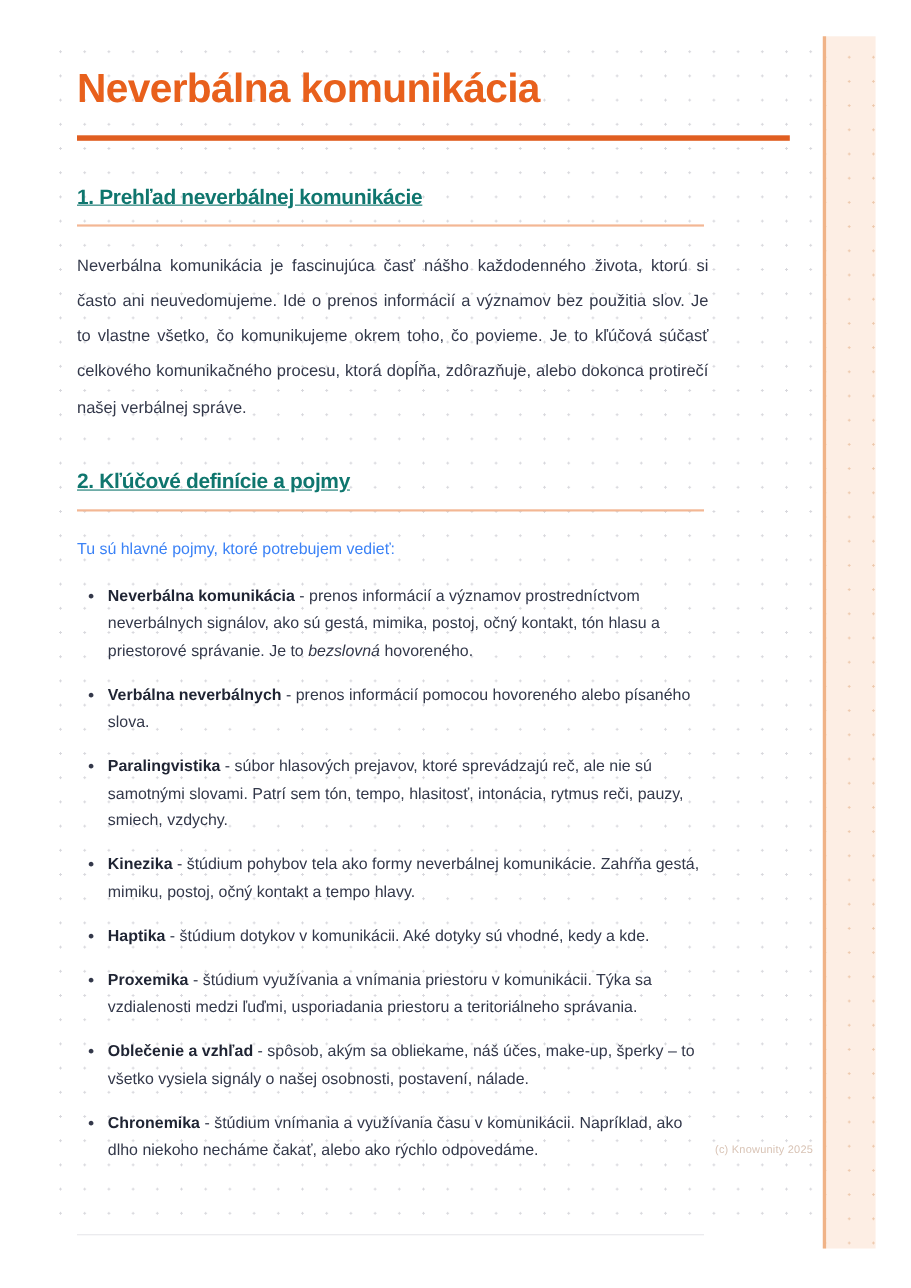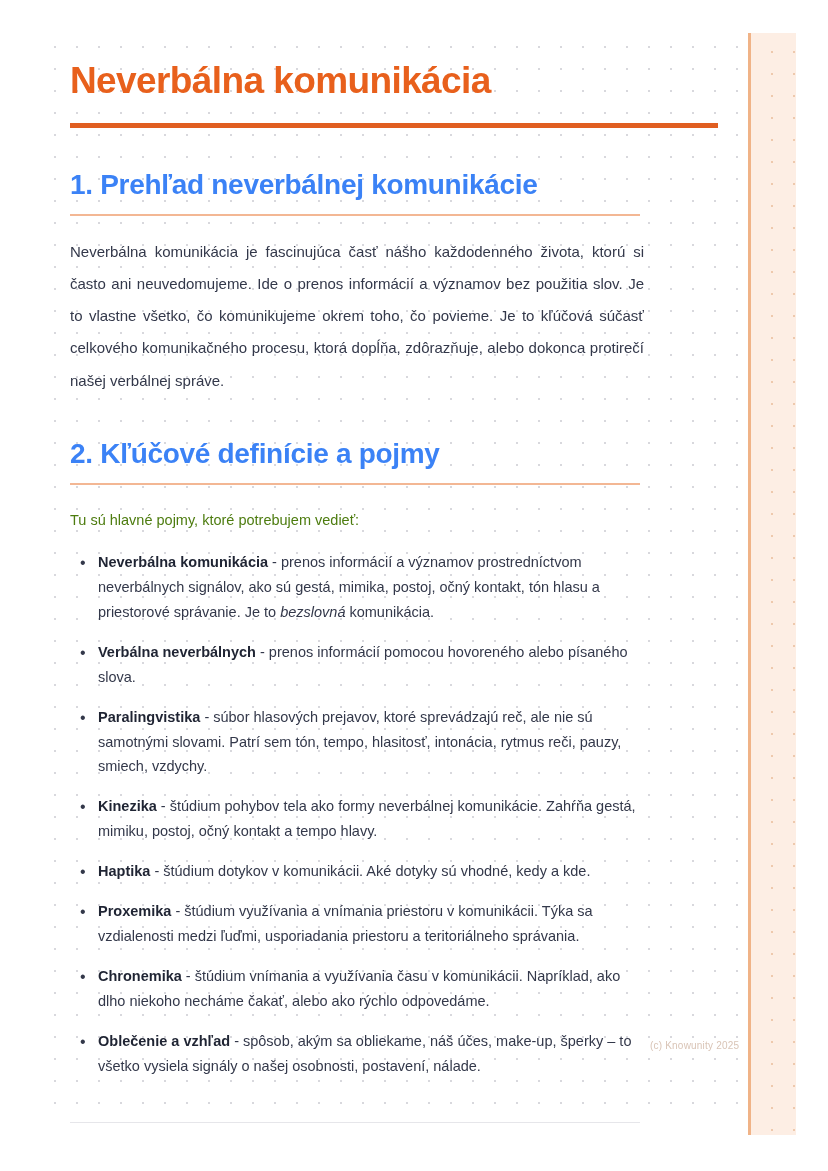--- a/index.html
+++ b/index.html
@@ -66,46 +66,47 @@
   }
 
   .title-rule {
     width: 648px;
     height: 5px;
     background: #e05e21;
     margin-top: 20px;
   }
 
   .section-title {
-    font-size: 28px;
+    font-size: 19px;
     font-weight: bold;
-    color: #3b82f6;
+    color: #0f766e;
     letter-spacing: -0.3px;
     margin: 41px 0 0 0;
+    text-decoration: underline;
   }
 
   .section-rule {
     width: 570px;
     height: 2px;
     background: #f3b794;
     margin-top: 13px;
   }
 
   .para {
     font-size: 15px;
     color: #33384a;
     line-height: 2.15;
     text-align: justify;
     margin: 20px 0 0 0;
     width: 574px;
   }
 
   .lead-line {
     font-size: 14.5px;
-    color: #4d7c0f;
+    color: #3b82f6;
     line-height: 1.8;
     margin: 22px 0 0 0;
   }
 
   ul.defs {
     list-style: none;
     margin: 17px 0 0 0;
     padding: 0;
     width: 580px;
   }
@@ -174,28 +175,28 @@
 
     <h2 class="section-title">1. Prehľad neverbálnej komunikácie</h2>
     <div class="section-rule"></div>
     <p class="para">Neverbálna komunikácia je fascinujúca časť nášho každodenného života, ktorú si často ani neuvedomujeme. Ide o prenos informácií a významov bez použitia slov. Je to vlastne všetko, čo komunikujeme okrem toho, čo povieme. Je to kľúčová súčasť celkového komunikačného procesu, ktorá dopĺňa, zdôrazňuje, alebo dokonca protirečí našej verbálnej správe.</p>
 
     <h2 class="section-title">2. Kľúčové definície a pojmy</h2>
     <div class="section-rule"></div>
     <p class="lead-line">Tu sú hlavné pojmy, ktoré potrebujem vedieť:</p>
 
     <ul class="defs" id="defs-list">
-        <li><span class="term">Neverbálna komunikácia</span><span> - prenos informácií a významov prostredníctvom neverbálnych signálov, ako sú gestá, mimika, postoj, očný kontakt, tón hlasu a priestorové správanie. Je to </span><span class="ital">bezslovná</span><span> komunikácia.</span></li>
+        <li><span class="term">Neverbálna komunikácia</span><span> - prenos informácií a významov prostredníctvom neverbálnych signálov, ako sú gestá, mimika, postoj, očný kontakt, tón hlasu a priestorové správanie. Je to </span><span class="ital">bezslovná</span><span> hovoreného.</span></li>
         <li><span class="term">Verbálna neverbálnych</span><span> - prenos informácií pomocou hovoreného alebo písaného slova.</span></li>
         <li><span class="term">Paralingvistika</span><span> - súbor hlasových prejavov, ktoré sprevádzajú reč, ale nie sú samotnými slovami. Patrí sem tón, tempo, hlasitosť, intonácia, rytmus reči, pauzy, smiech, vzdychy.</span></li>
         <li><span class="term">Kinezika</span><span> - štúdium pohybov tela ako formy neverbálnej komunikácie. Zahŕňa gestá, mimiku, postoj, očný kontakt a tempo hlavy.</span></li>
         <li><span class="term">Haptika</span><span> - štúdium dotykov v komunikácii. Aké dotyky sú vhodné, kedy a kde.</span></li>
         <li><span class="term">Proxemika</span><span> - štúdium využívania a vnímania priestoru v komunikácii. Týka sa vzdialenosti medzi ľuďmi, usporiadania priestoru a teritoriálneho správania.</span></li>
+        <li><span class="term">Oblečenie a vzhľad</span><span> - spôsob, akým sa obliekame, náš účes, make-up, šperky – to všetko vysiela signály o našej osobnosti, postavení, nálade.</span></li>
         <li><span class="term">Chronemika</span><span> - štúdium vnímania a využívania času v komunikácii. Napríklad, ako dlho niekoho necháme čakať, alebo ako rýchlo odpovedáme.</span></li>
-        <li><span class="term">Oblečenie a vzhľad</span><span> - spôsob, akým sa obliekame, náš účes, make-up, šperky – to všetko vysiela signály o našej osobnosti, postavení, nálade.</span></li>
       </ul>
 
   </div>
 
   <div class="footer-rule"></div>
   <div class="footer-credit">(c) Knowunity 2025</div>
 
 </div>
 
 </body></html>

